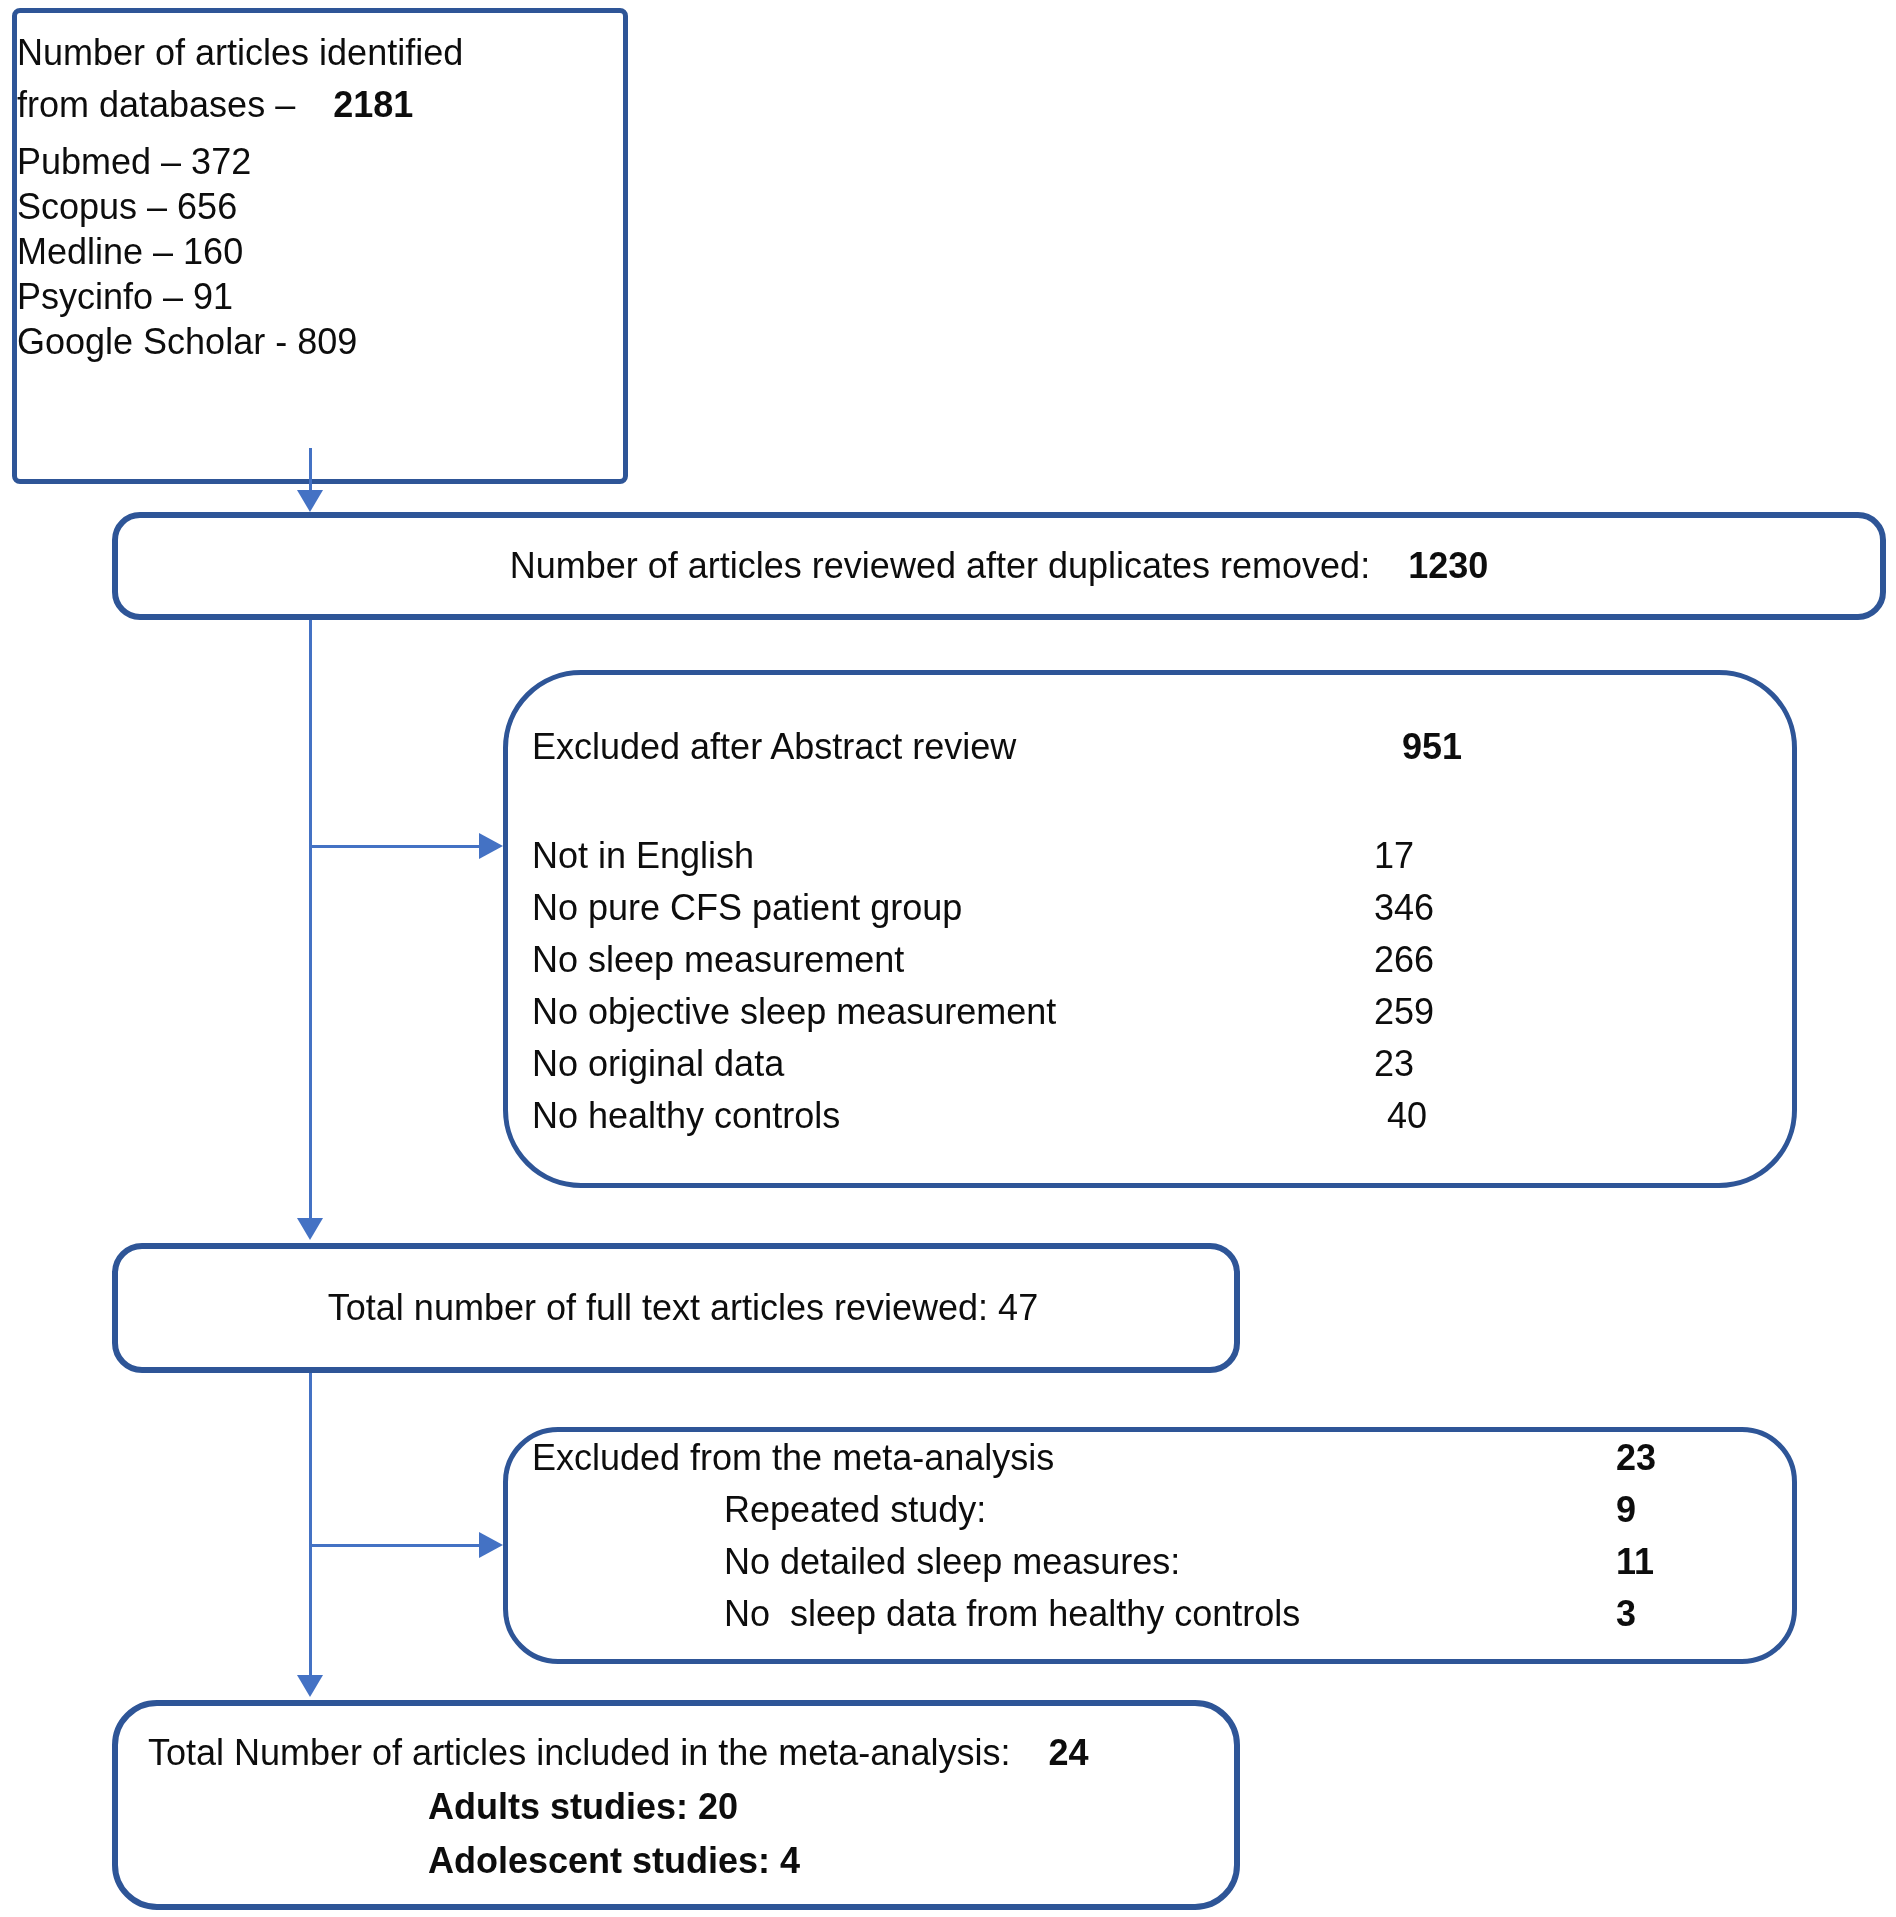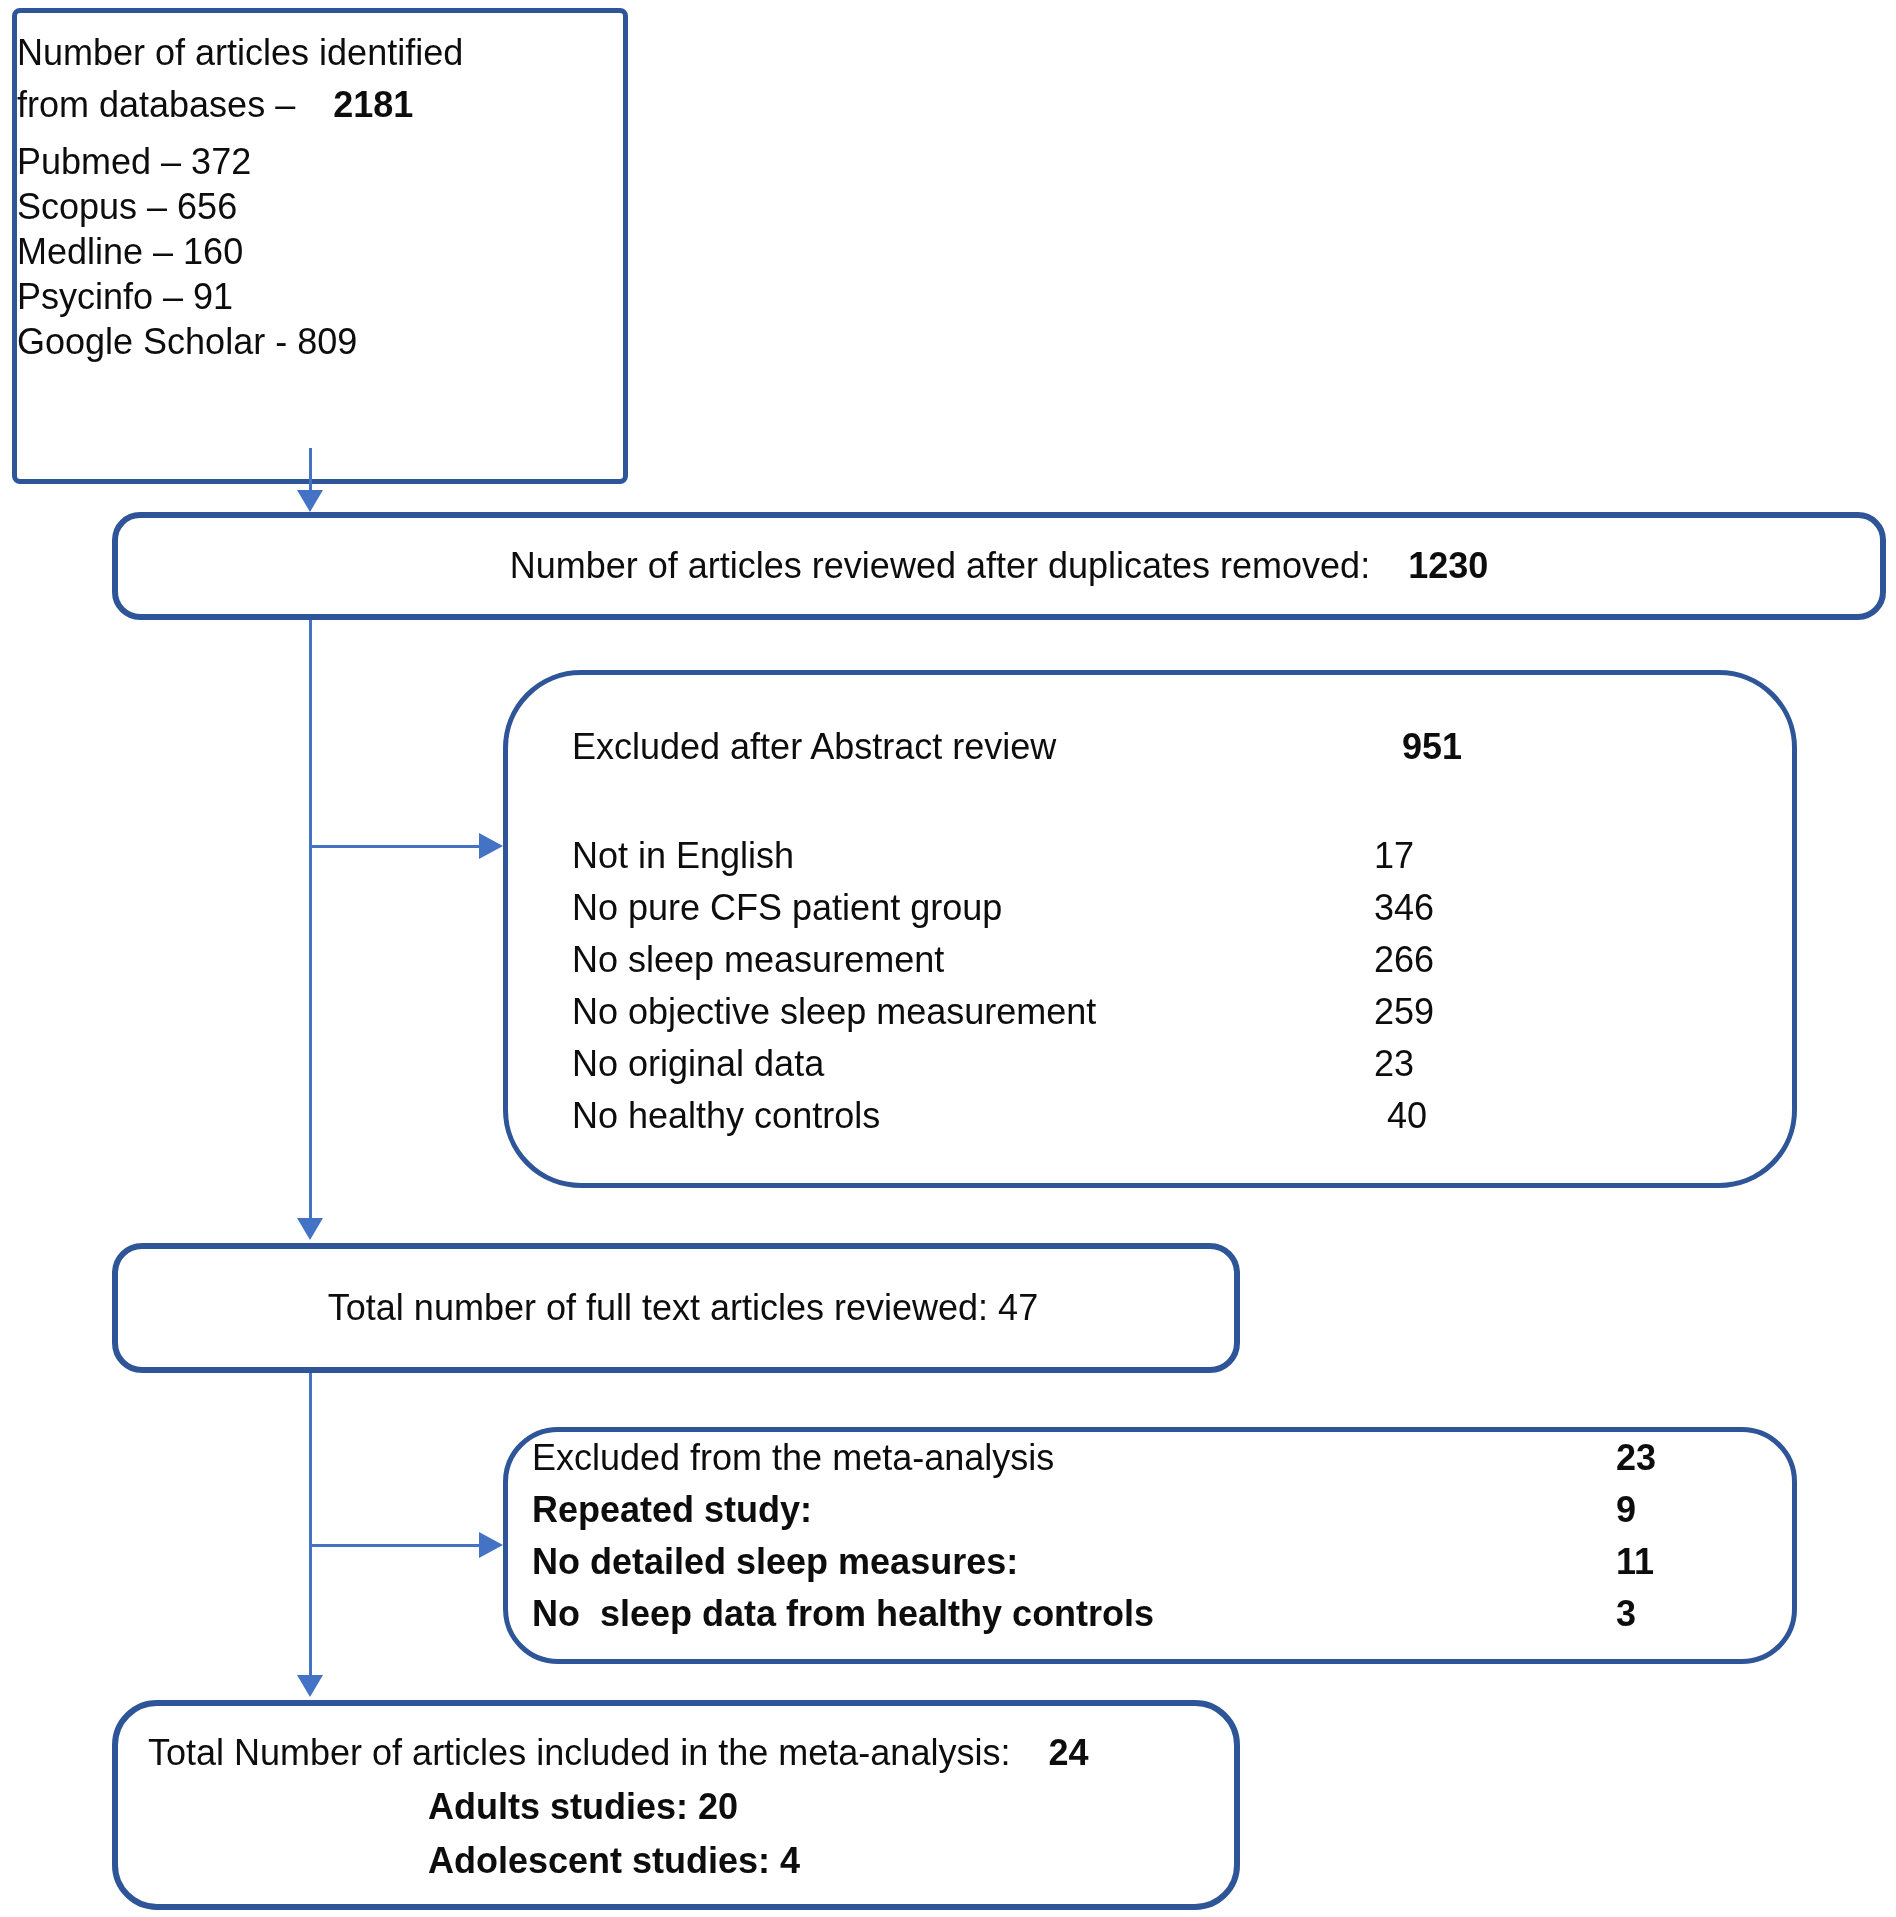--- a/index.html
+++ b/index.html
@@ -14,32 +14,32 @@
   #box-identified { left:12px; top:8px; width:616px; height:476px; border-radius:8px; text-align:left; }
   #box-identified .title { margin-top:14px; line-height:52px; }
   #box-identified ul { list-style:none; margin:8px 0 0 0; padding:0; line-height:45px; }
 
   
   #box-duplicates { left:112px; top:512px; width:1774px; height:108px; border-radius:28px; border-width:6px;
                     display:flex; align-items:center; justify-content:center; }
 
   
   #box-abstract-excluded { left:503px; top:670px; width:1294px; height:518px; border-radius:78px; padding-top:46px; }
-  #box-abstract-excluded .row { position:relative; padding-left:64px; line-height:52px; }
+  #box-abstract-excluded .row { position:relative; padding-left:24px; line-height:52px; }
   #box-abstract-excluded .row.header { margin-bottom:57px; }
   #box-abstract-excluded .val { position:absolute; left:866px; top:0; }
 
   
   #box-fulltext { left:112px; top:1243px; width:1128px; height:130px; border-radius:30px; border-width:6px;
                   display:flex; align-items:center; padding-left:14px;justify-content:center; }
 
   
   #box-meta-excluded { left:503px; top:1427px; width:1294px; height:237px; border-radius:55px; padding-top:0; }
   #box-meta-excluded .row { position:relative; padding-left:24px; line-height:52px; }
-  #box-meta-excluded .row.sub .lbl { font-weight:bold; }
+  #box-meta-excluded .row.sub .lbl { margin-left:192px; font-weight:normal; }
   #box-meta-excluded .val { position:absolute; left:1080px; top:0; }
 
   
   #box-included { left:112px; top:1700px; width:1128px; height:210px; border-radius:45px; border-width:6px; padding:20px 0 0 30px; }
   #box-included .line { line-height:54px; }
   #box-included .line.sub { margin-left:280px; font-weight:bold; }
 
   
   .vline, .hline { position:absolute; background:#4472c4; }
   .vline { width:3px; }

